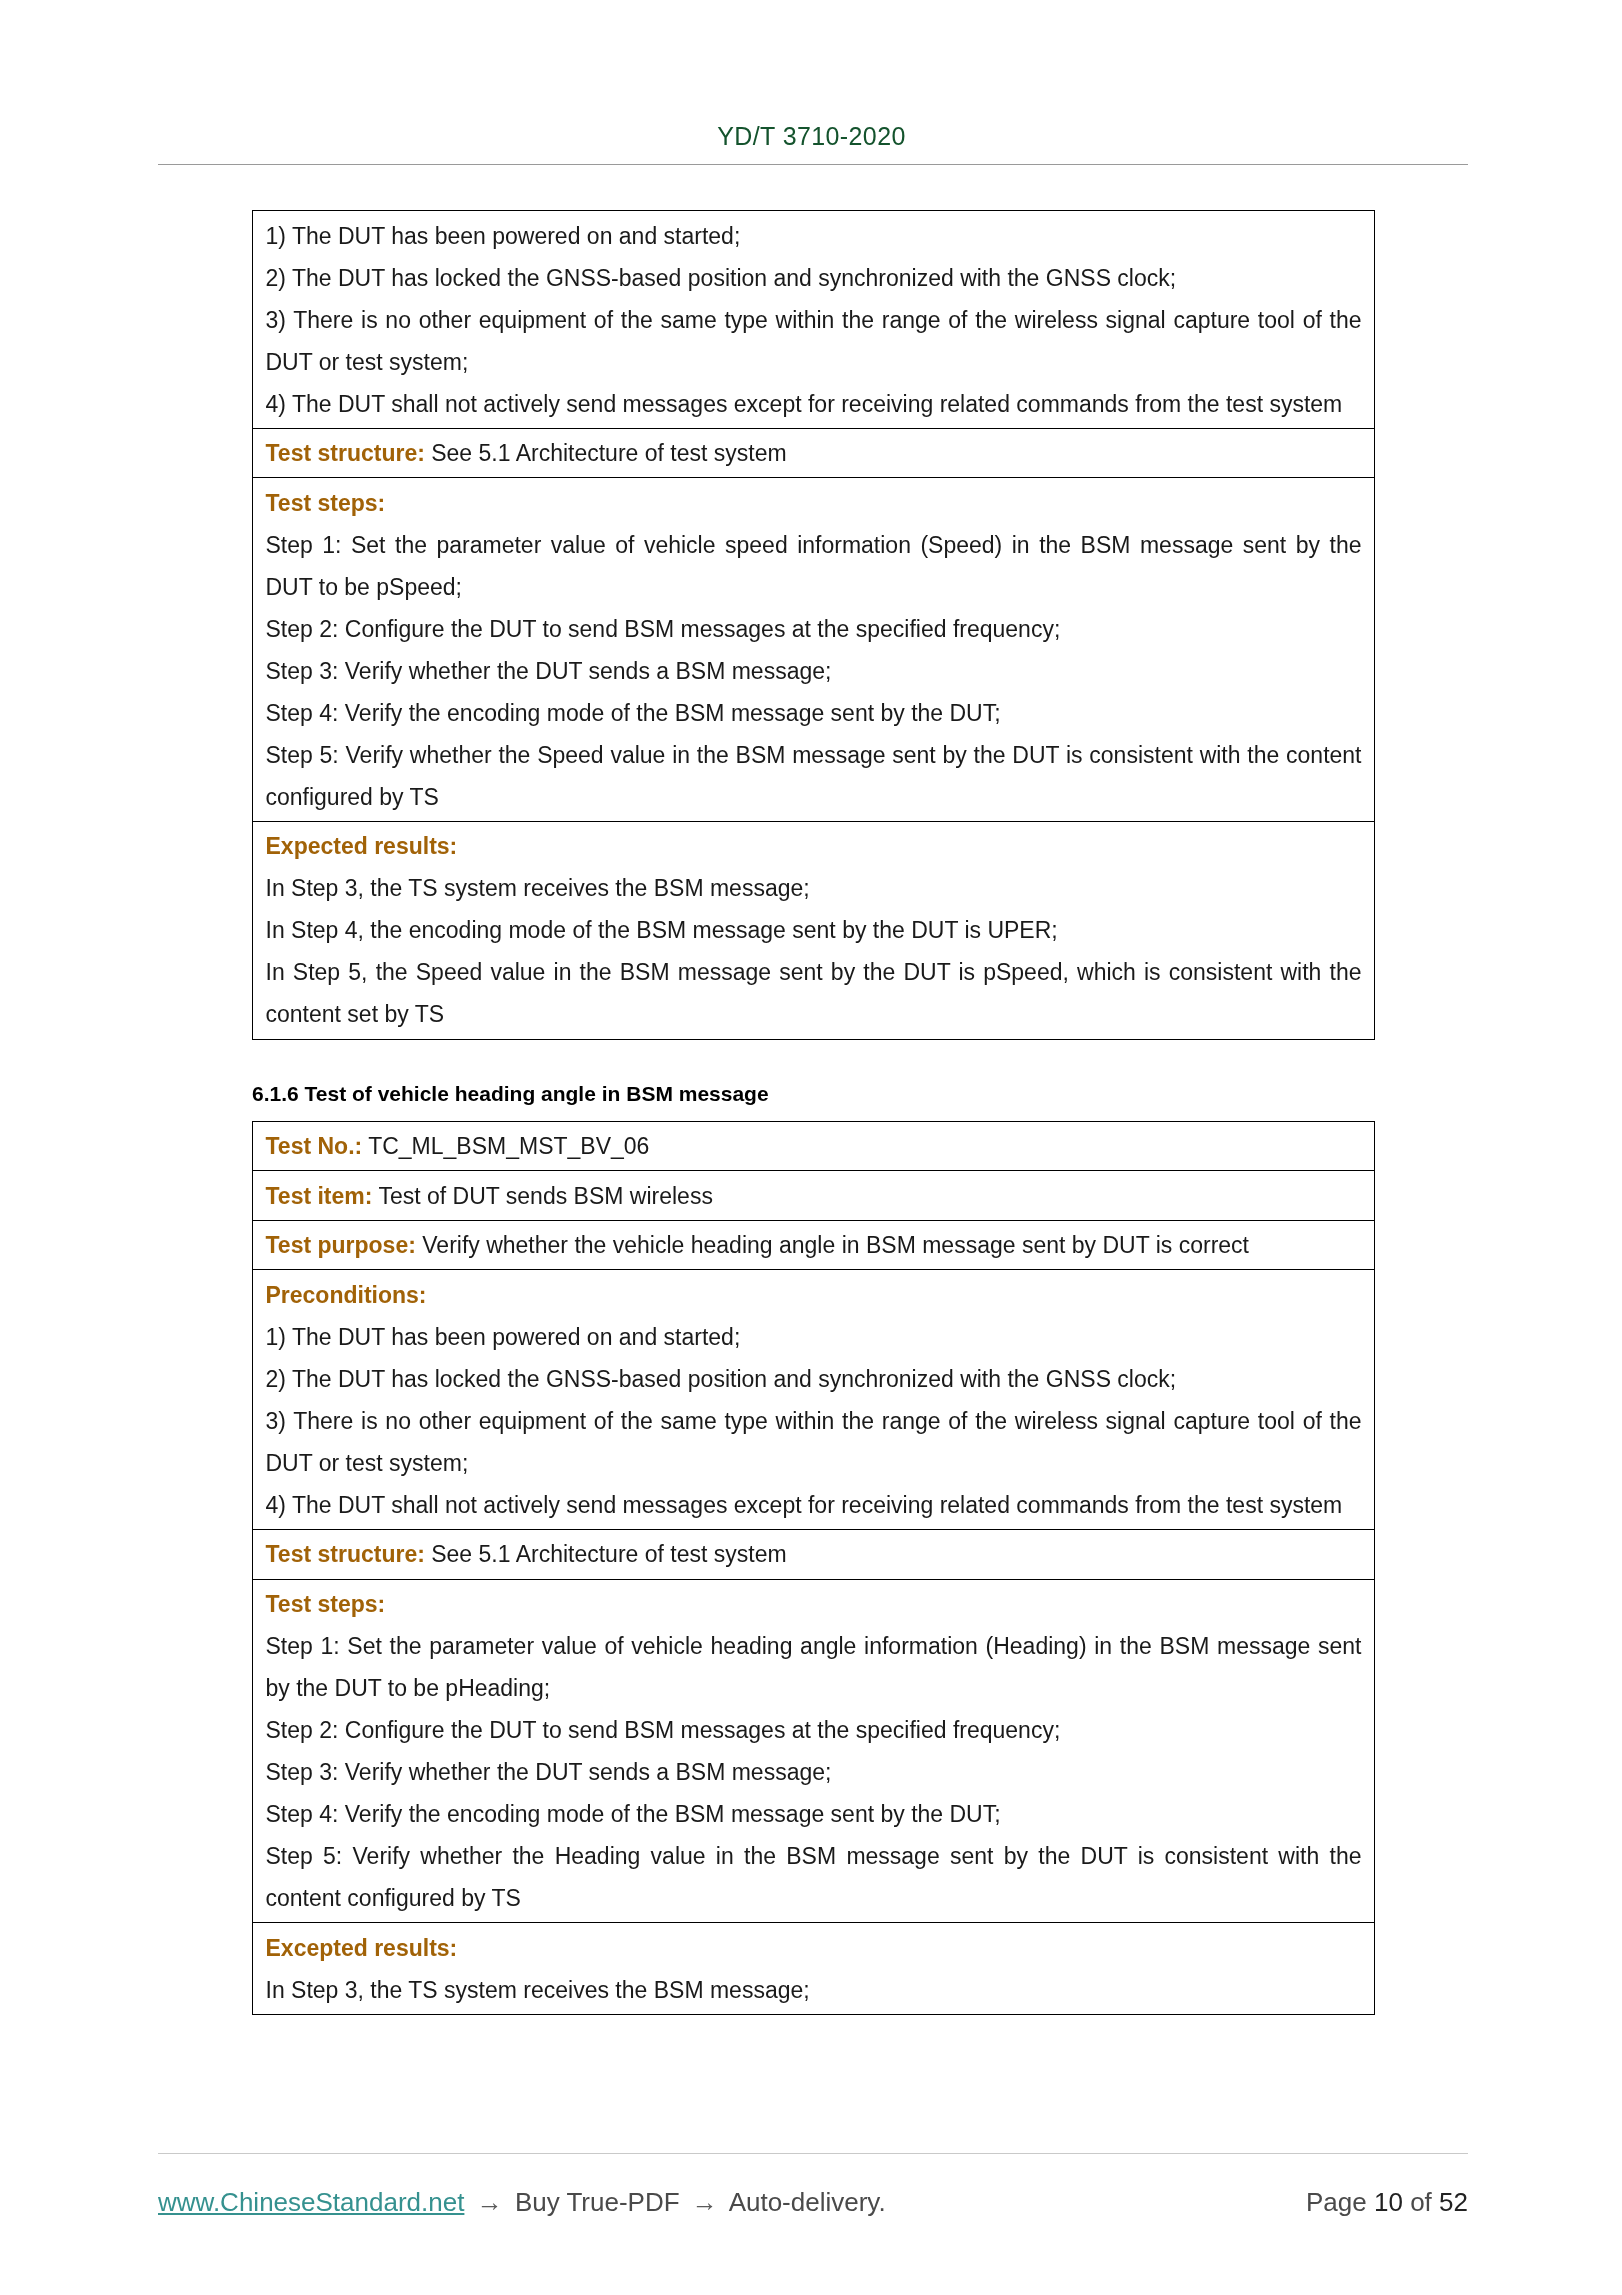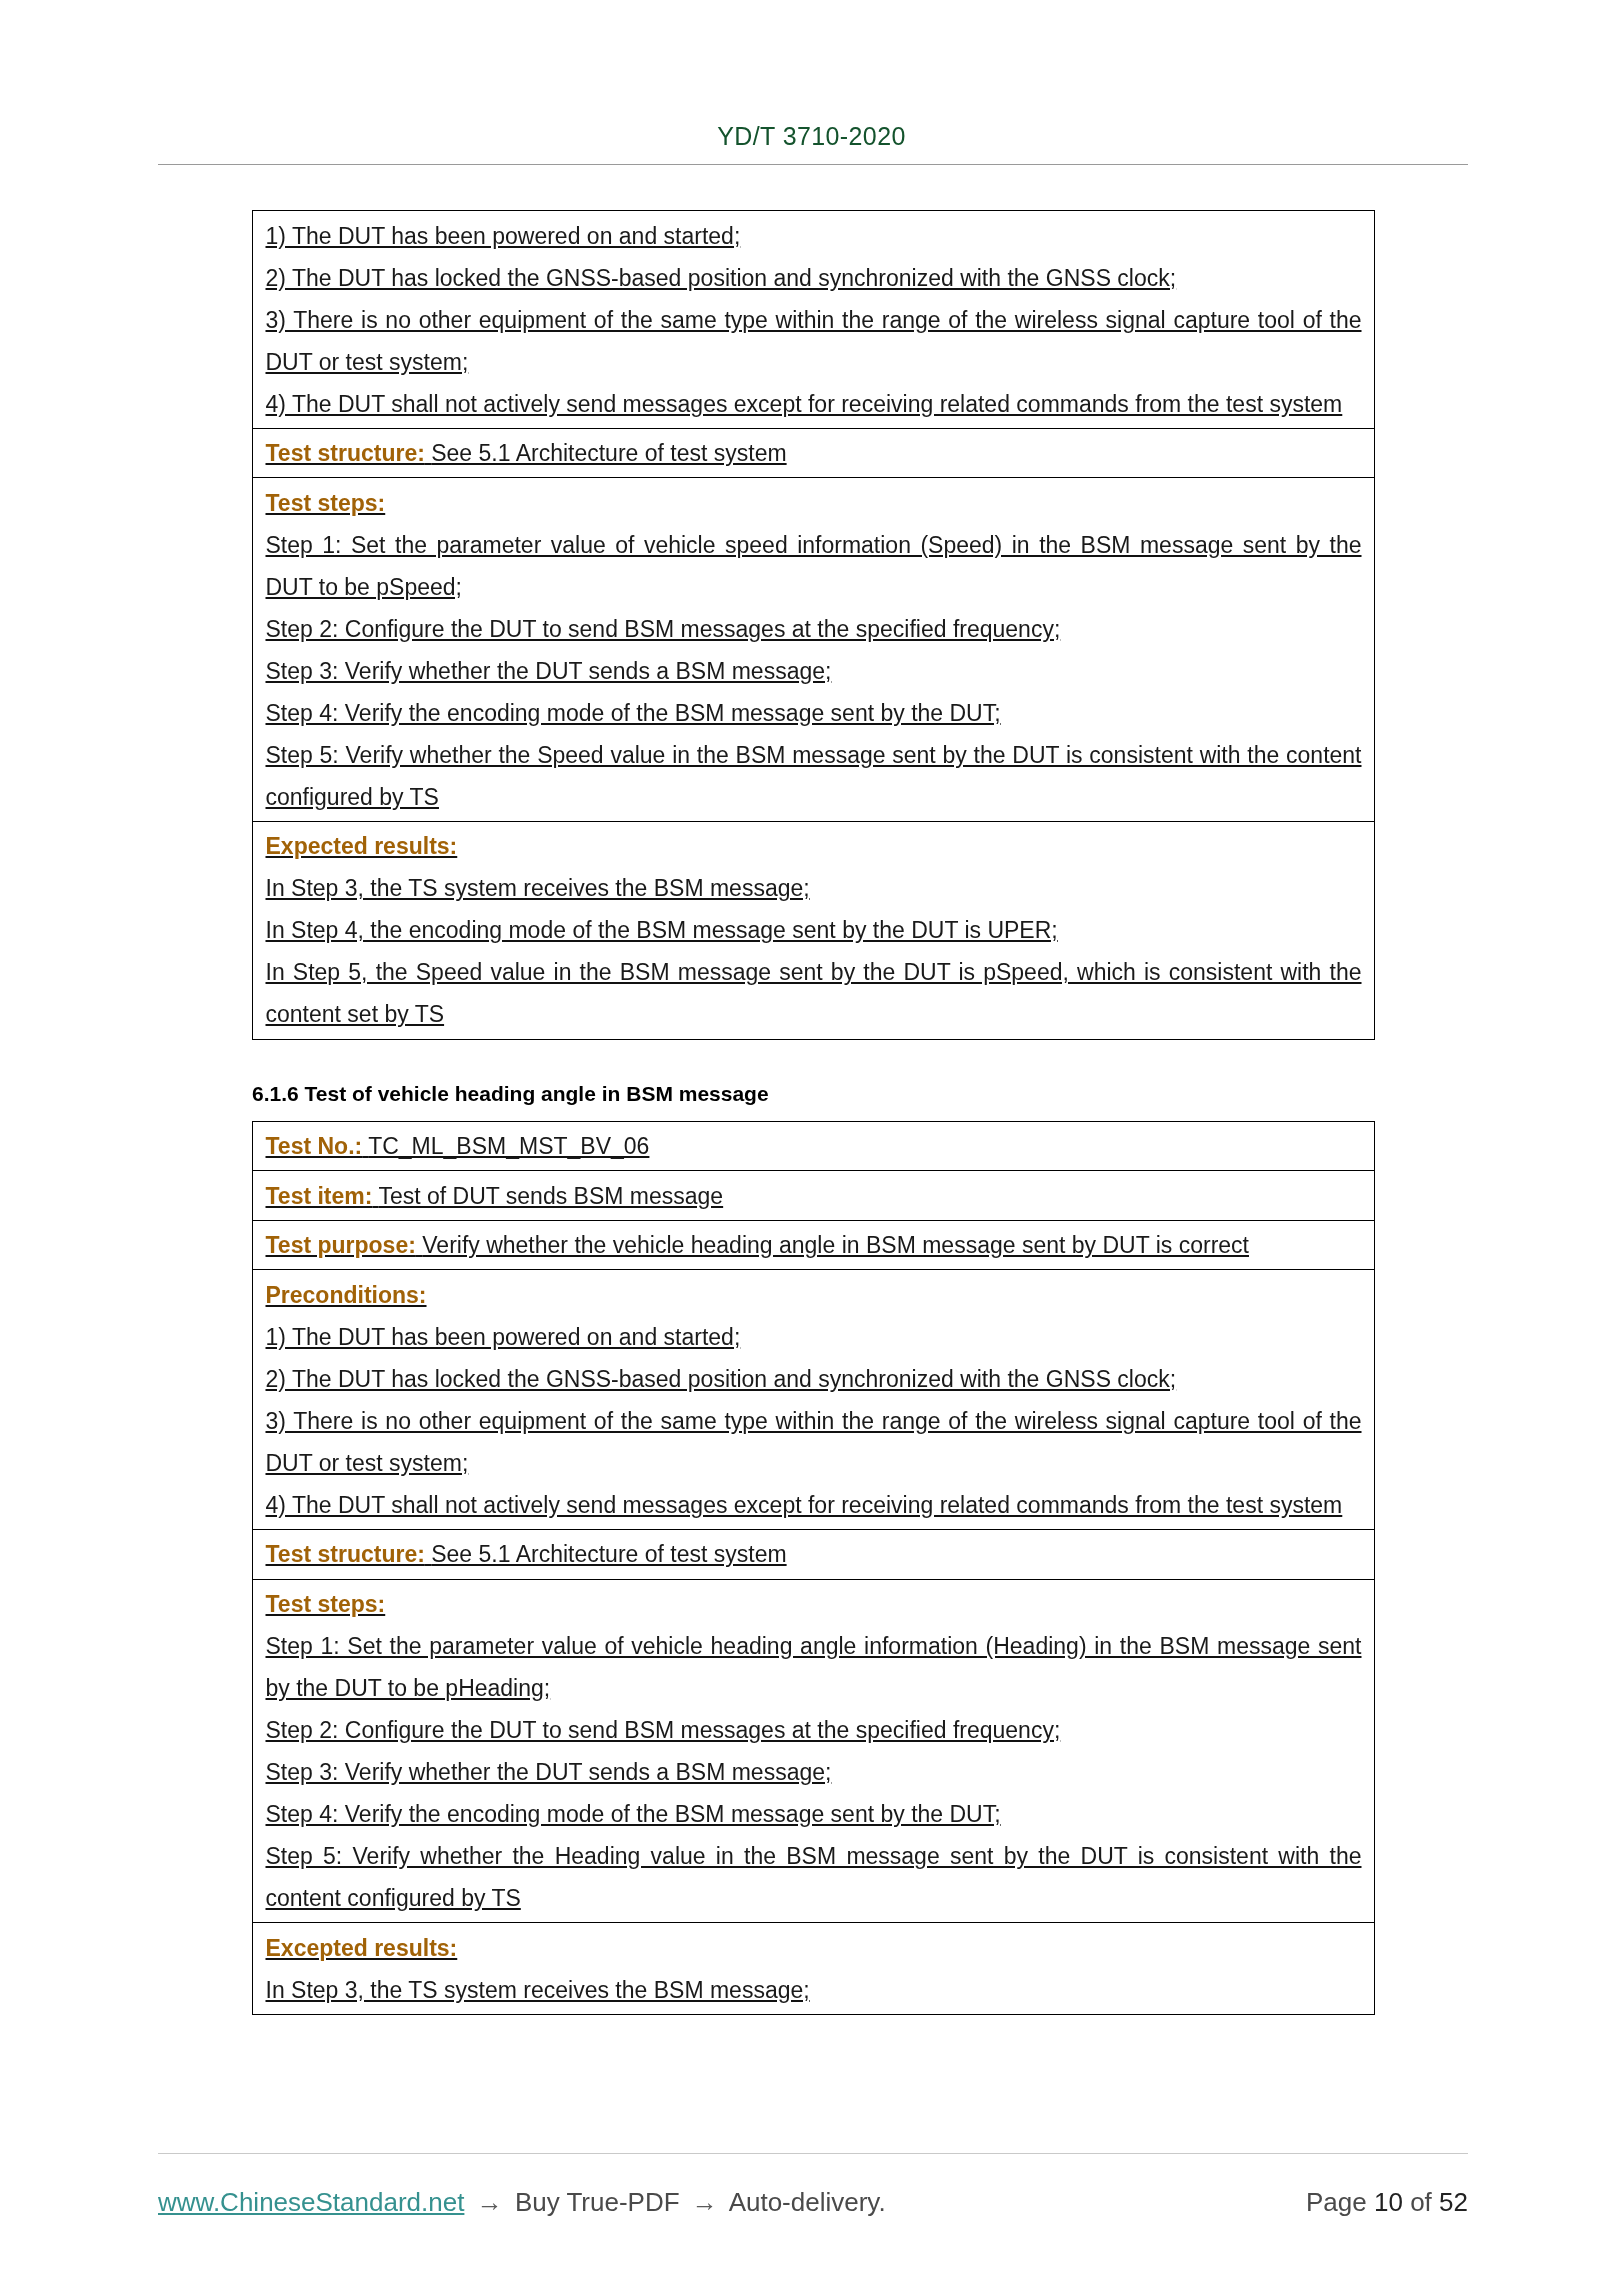--- a/index.html
+++ b/index.html
@@ -19,21 +19,21 @@
     color: #14532d;
     letter-spacing: 0.4px;
   }
   .header-rule {
     margin: 13.3px 155px 0 158px;
     border: 0;
     border-top: 1.7px solid #9a9a9a;
     height: 0;
   }
   .content { margin: 45px 248px 0 252px; }
-  .table { border: 1.7px solid #000000; text-decoration: underline; }
+  .table { border: 1.7px solid #000000; }
   .row { border-bottom: 0.8px solid #000000; padding: 3.3px 12.5px; }
   .row:last-child { border-bottom: 0; }
   .para {
     margin: 0;
     font-size: 23px;
     line-height: 42px;
     text-align: justify;
     color: #1a1a1a;
   }
   .bold { font-weight: bold; color: #a16207; }
@@ -100,21 +100,21 @@
 
     <h2 class="section-heading">6.1.6 Test of vehicle heading angle in BSM message</h2>
 
     <section class="table">
 
       <div class="row">
         <p class="para"><span class="bold">Test No.:</span> <span>TC_ML_BSM_MST_BV_06</span></p>
       </div>
 
       <div class="row">
-        <p class="para"><span class="bold">Test item:</span> <span>Test of DUT sends BSM message</span></p>
+        <p class="para"><span class="bold">Test item:</span> <span>Test of DUT sends BSM wireless</span></p>
       </div>
 
       <div class="row">
         <p class="para"><span class="bold">Test purpose:</span> <span>Verify whether the vehicle heading angle in BSM message sent by DUT is correct</span></p>
       </div>
 
       <div class="row">
         <p class="para bold">Preconditions:</p>
         <p class="para">1) The DUT has been powered on and started;</p>
         <p class="para">2) The DUT has locked the GNSS-based position and synchronized with the GNSS clock;</p>

